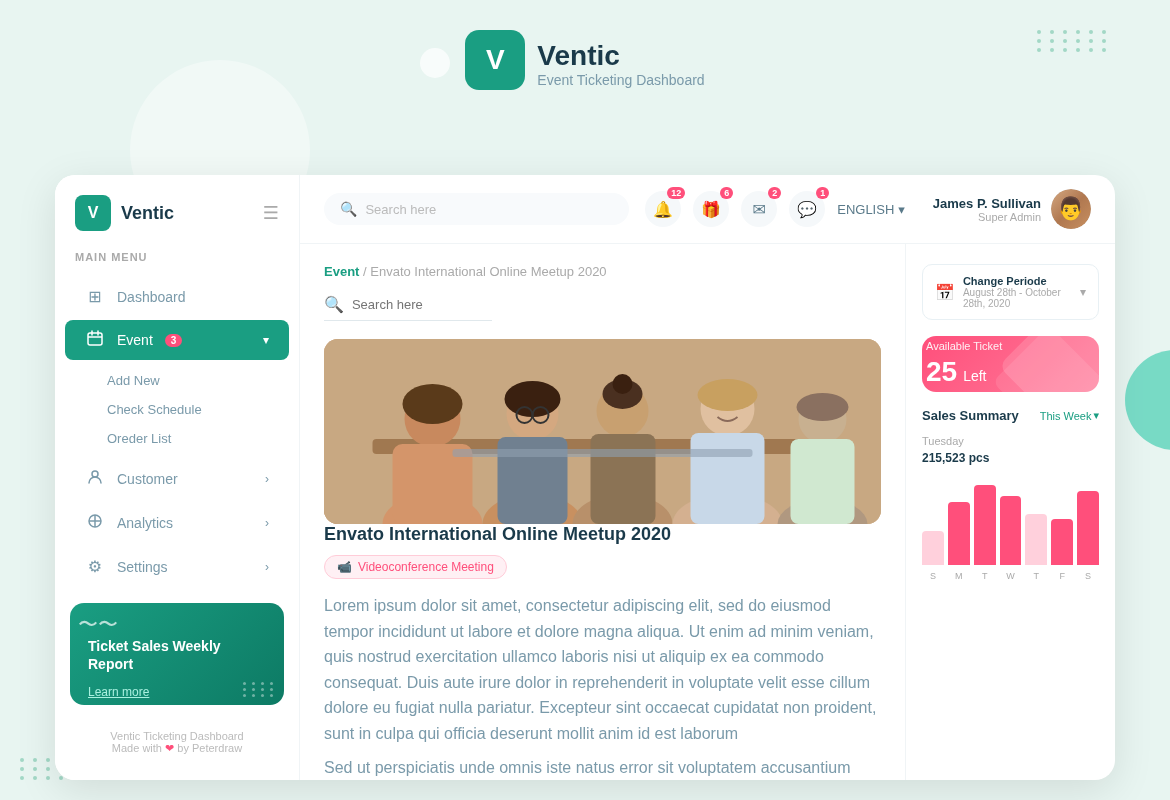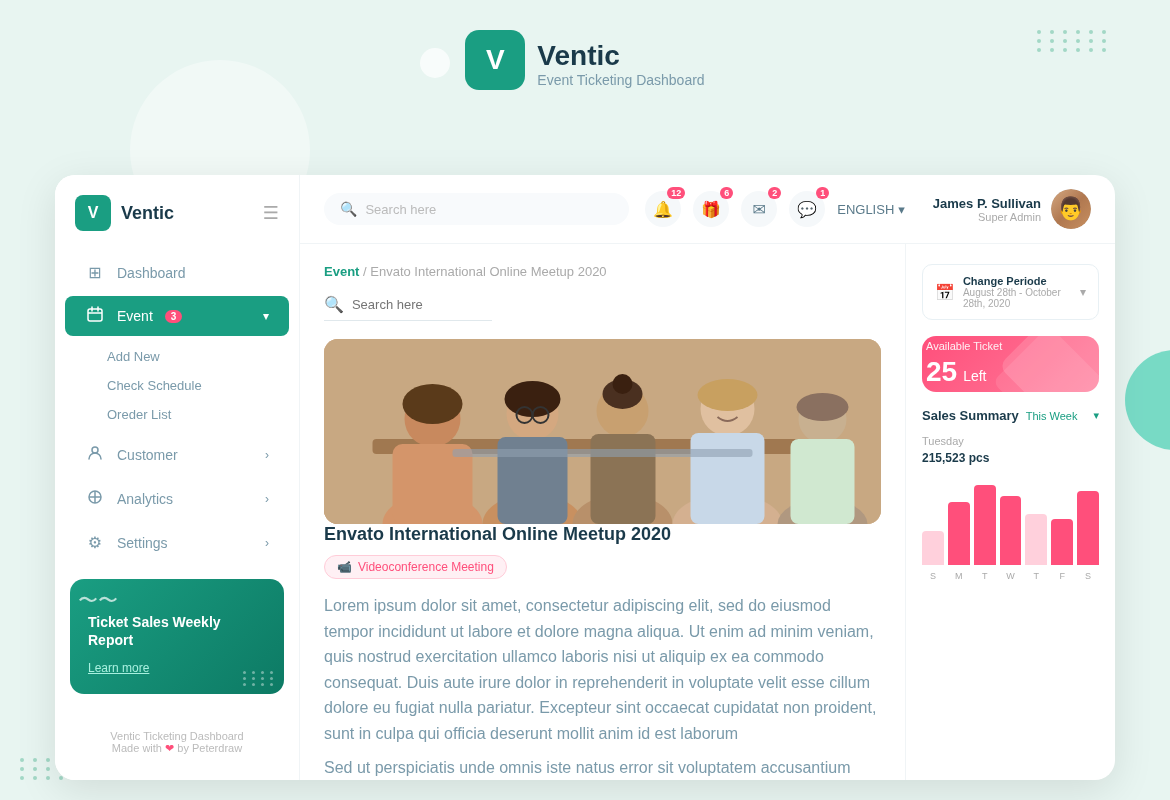--- a/index.html
+++ b/index.html
@@ -336,21 +336,21 @@
     
     .sales-summary {
       background: white;
     }
     .sales-header {
       display: flex; align-items: center; justify-content: space-between;
       margin-bottom: 12px;
     }
     .sales-title { font-size: 13px; font-weight: 700; color: #1a3a4a; }
     .sales-period {
-      display: flex; align-items: center; gap: 16px;
+      display: flex; align-items: center; gap: 2px;
       font-size: 11px; color: #1a9e82; cursor: pointer;
     }
     .sales-stats { font-size: 11px; color: #aaa; margin-bottom: 4px; }
     .sales-num { font-size: 12px; font-weight: 700; color: #1a3a4a; }
 
     
     .bar-chart {
       display: flex; align-items: flex-end; gap: 4px;
       height: 90px; margin: 10px 0 6px;
     }
@@ -445,20 +445,21 @@
 </div>
 
 <div class="dashboard">
 
   <div class="sidebar">
     <div class="sidebar-brand">
       <div class="sidebar-logo">V</div>
       <span class="sidebar-brand-name">Ventic</span>
       <div class="hamburger">☰</div>
     </div>
+    <div class="main-menu-label">MAIN MENU</div>
 
     <div class="nav-item">
       <span class="nav-icon">⊞</span>
       <span>Dashboard</span>
     </div>
 
     <div class="nav-item event-active">
       <span class="nav-icon">
         <svg width="16" height="16" viewBox="0 0 16 16" fill="none">
           <rect x="1" y="3" width="14" height="12" rx="2" stroke="white" stroke-width="1.5" fill="none"></rect>

